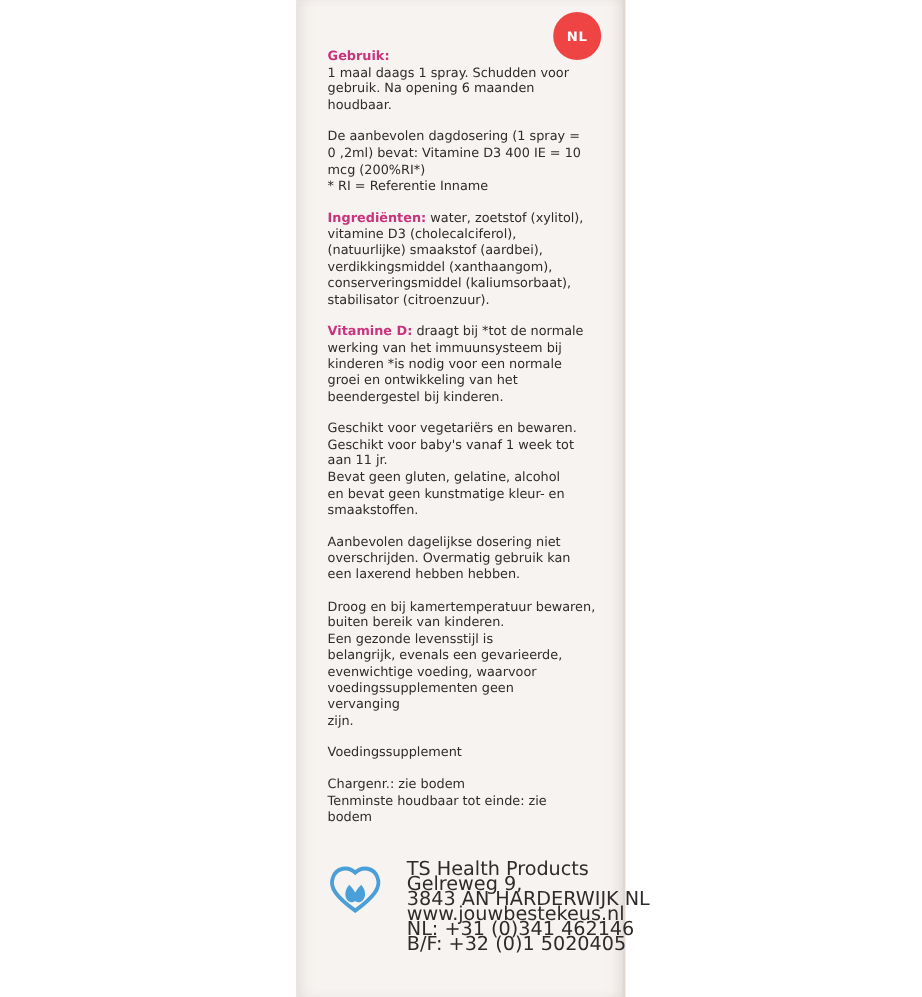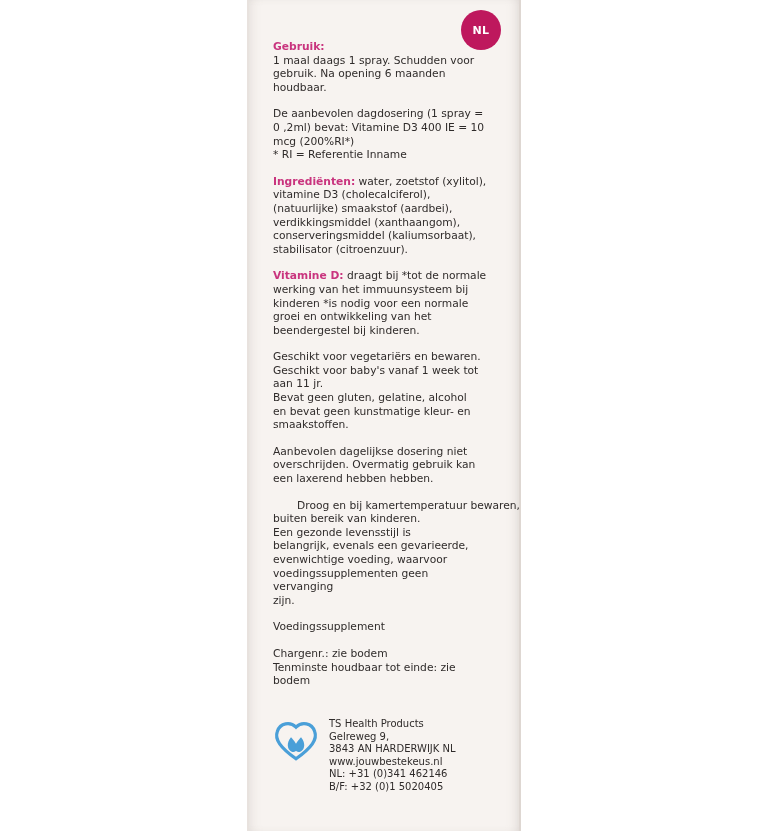--- a/index.html
+++ b/index.html
@@ -43,21 +43,21 @@
     height: 831px;
     background: linear-gradient(to left, #cfc6c0, rgba(247,243,240,0));
   }
   #lang-badge {
     position: absolute;
     right: 18px;
     top: 10px;
     width: 40px;
     height: 40px;
     border-radius: 50%;
-    background: #be185d;
+    background: #ef4444;
     color: #ffffff;
     font-size: 11px;
     font-weight: bold;
     letter-spacing: 0.5px;
     display: flex;
     align-items: center;
     justify-content: center;
   }
   #text-column {
     position: absolute;
@@ -83,27 +83,27 @@
     display: flex;
     align-items: flex-start;
   }
   #brand-logo {
     width: 46px;
     height: 46px;
     flex: 0 0 46px;
     margin-top: 2px;
   }
   #company-info {
-    margin-left: 10px;
-    font-size: 10px;
+    margin-left: 20px;
+    font-size: 16px;
     line-height: 12.6px;
     color: #2f2b2a;
   }
   #company-info div { white-space: nowrap; }
-  .nowrap { white-space: nowrap; margin-left: 24px; }
+  .nowrap { white-space: nowrap; }
 </style>
 </head>
 <body>
 
 <div id="edge-left"></div>
 <div id="edge-right"></div>
 
 <div id="package">
 
   <div id="lang-badge">

